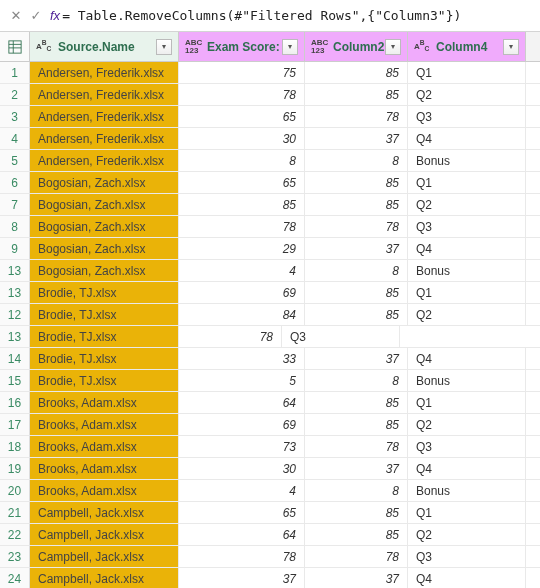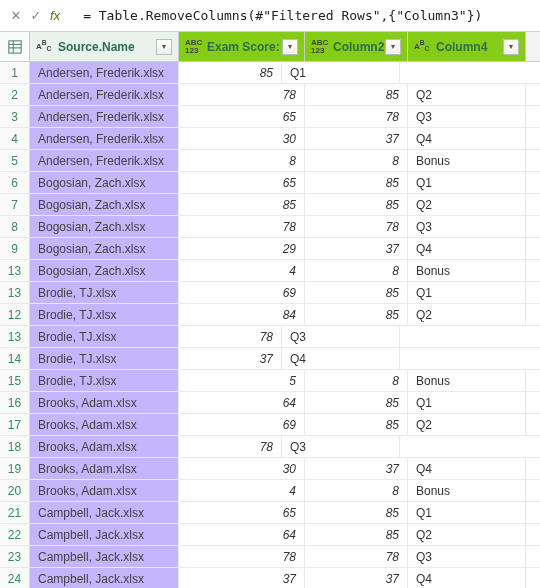--- a/index.html
+++ b/index.html
@@ -1,45 +1,45 @@
 <!DOCTYPE html>
 <html><head>
 <meta charset="utf-8">
 <style>
   * { box-sizing: border-box; margin: 0; padding: 0; }
   body { font-family: "Segoe UI", Arial, sans-serif; font-size: 12px; background: #f0f0f0; width: 540px; height: 588px; overflow: hidden; }
   
   .formula-bar { display: flex; align-items: center; height: 32px; background: #fff; border-bottom: 1px solid #d4d4d4; padding: 0 6px; }
   .fb-btn { width: 20px; height: 20px; display: flex; align-items: center; justify-content: center; color: #888; font-size: 13px; cursor: pointer; }
   .fb-btn.check { color: #888; }
-  .fx-label { font-style: italic; color: #4d7c0f; margin: 0 23px 0 4px; font-size: 13px; }
+  .fx-label { font-style: italic; color: #4c1d95; margin: 0 2px 0 4px; font-size: 13px; }
   .formula-text { flex: 1; font-family: Consolas, monospace; font-size: 13px; color: #222; }
   
   .grid { display: flex; flex-direction: column; background: #fff; }
   
   .hdr-row { display: flex; height: 30px; background: #f3f3f3; border-bottom: 1px solid #ccc; }
   .rownum-hdr { width: 30px; border-right: 1px solid #ccc; background: #fafafa; display:flex; align-items:center; justify-content:center; }
   .tbl-icon { width: 14px; height: 14px; }
   .tbl-icon svg { width:14px; height:14px; }
   
-  .col-hdr { display: flex; align-items: center; padding: 0 6px; border-right: 1px solid #ccc; background: #84cc16; position: relative; }
+  .col-hdr { display: flex; align-items: center; padding: 0 6px; border-right: 1px solid #ccc; background: #f0abfc; position: relative; }
   .col-hdr.csrc { width: 149px; background: #e8f3ec; }
   .col-hdr.cscore { width: 126px; }
   .col-hdr.ccol2 { width: 103px; }
   .col-hdr.ccol4 { width: 118px; }
   .type-icon { width: 18px; font-size: 8px; line-height: 8px; color: #444; margin-right: 4px; font-weight:600; }
   .type-icon.abc123 { }
   .type-icon.abc { }
   .col-label { flex: 1; color: #2e6e4f; font-weight: 600; font-size: 12px; }
   .filter-btn { width: 16px; height: 16px; border: 1px solid #bbb; background: linear-gradient(#fff,#eee); display: flex; align-items: center; justify-content: center; font-size: 8px; color: #555; }
   
   .data-row { display: flex; height: 22px; border-bottom: 1px solid #e9e9e9; }
   .rownum { width: 30px; display: flex; align-items: center; justify-content: center; color: #3a8b64; background: #fafafa; border-right: 1px solid #ddd; font-size: 12px; }
   .cell { display: flex; align-items: center; padding: 0 8px; border-right: 1px solid #e9e9e9; color: #333; font-size: 12px; }
-  .cell.src { width: 149px; background: #c4b5fd; color: #444; }
+  .cell.src { width: 149px; background: #eab308; color: #444; }
   .cell.score { width: 126px; font-style: italic; justify-content: flex-end; }
   .cell.col2 { width: 103px; font-style: italic; justify-content: flex-end; }
   .cell.col4 { width: 118px; }
 </style>
 </head>
 <body>
 
 <div class="formula-bar">
   <div class="fb-btn">✕</div>
   <div class="fb-btn check">✓</div>
@@ -77,20 +77,21 @@
     <div class="col-hdr ccol4">
       <div class="type-icon abc">A<sup>B</sup><sub>C</sub></div>
       <div class="col-label">Column4</div>
       <div class="filter-btn">▾</div>
     </div>
   </div>
   <div id="rows-container">
       <div class="data-row">
         <div class="rownum">1</div>
         <div class="cell src">Andersen, Frederik.xlsx</div>
+        <div class="cell score">75</div>
         <div class="cell col2">85</div>
         <div class="cell col4">Q1</div>
       </div>
       <div class="data-row">
         <div class="rownum">2</div>
         <div class="cell src">Andersen, Frederik.xlsx</div>
         <div class="cell score">78</div>
         <div class="cell col2">85</div>
         <div class="cell col4">Q2</div>
       </div>
@@ -166,20 +167,21 @@
       </div>
       <div class="data-row">
         <div class="rownum">13</div>
         <div class="cell src">Brodie, TJ.xlsx</div>
         <div class="cell col2">78</div>
         <div class="cell col4">Q3</div>
       </div>
       <div class="data-row">
         <div class="rownum">14</div>
         <div class="cell src">Brodie, TJ.xlsx</div>
+        <div class="cell score">33</div>
         <div class="cell col2">37</div>
         <div class="cell col4">Q4</div>
       </div>
       <div class="data-row">
         <div class="rownum">15</div>
         <div class="cell src">Brodie, TJ.xlsx</div>
         <div class="cell score">5</div>
         <div class="cell col2">8</div>
         <div class="cell col4">Bonus</div>
       </div>
@@ -193,20 +195,21 @@
       <div class="data-row">
         <div class="rownum">17</div>
         <div class="cell src">Brooks, Adam.xlsx</div>
         <div class="cell score">69</div>
         <div class="cell col2">85</div>
         <div class="cell col4">Q2</div>
       </div>
       <div class="data-row">
         <div class="rownum">18</div>
         <div class="cell src">Brooks, Adam.xlsx</div>
+        <div class="cell score">73</div>
         <div class="cell col2">78</div>
         <div class="cell col4">Q3</div>
       </div>
       <div class="data-row">
         <div class="rownum">19</div>
         <div class="cell src">Brooks, Adam.xlsx</div>
         <div class="cell score">30</div>
         <div class="cell col2">37</div>
         <div class="cell col4">Q4</div>
       </div>

